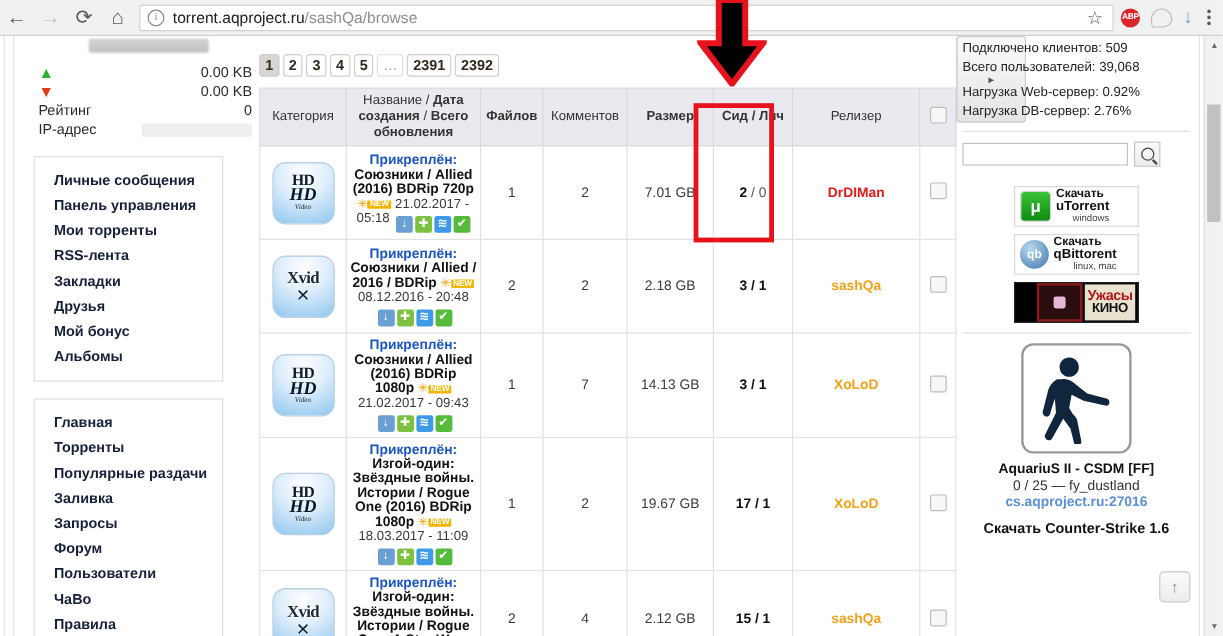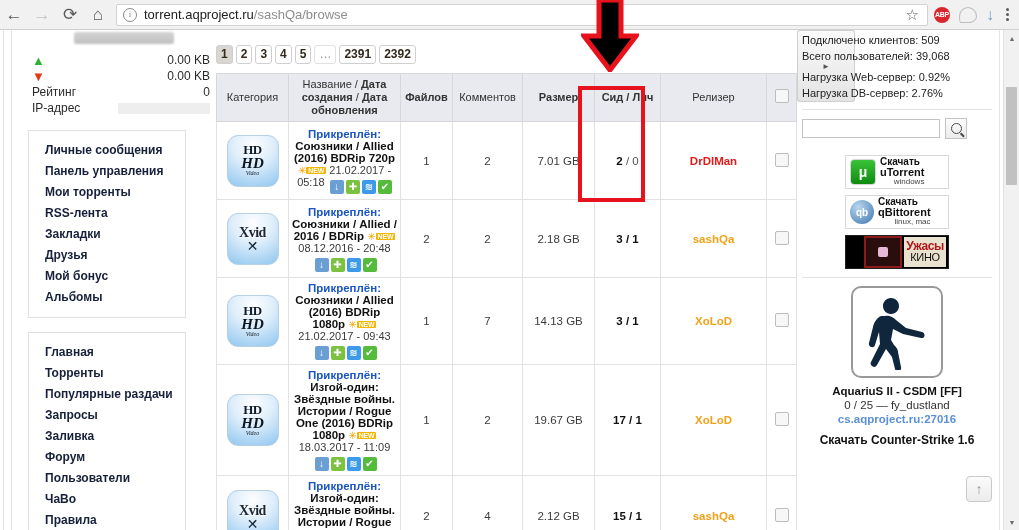--- a/index.html
+++ b/index.html
@@ -171,21 +171,21 @@
   .horror{
     width:104px;height:34px;margin:0 auto;background:#000;display:flex;align-items:center;
     border:1px solid #222;box-sizing:border-box;padding-left:15px;
   }
   .horror .hleft{width:34px;height:28px;margin-left:3px;border:2px solid #8b1b1b;background:#2a0d0d;
     display:flex;align-items:center;justify-content:center;}
   .horror .hdot{width:10px;height:10px;background:#e6b7d6;border-radius:2px;}
   .horror .hright{flex:1;background:#e8e2cf;height:30px;margin:0 2px;display:flex;flex-direction:column;
     align-items:center;justify-content:center;line-height:11px;}
   .horror .hr1{font-weight:bold;font-size:12px;color:#b1161b;letter-spacing:-.4px;}
-  .horror .hr2{font-weight:normal;font-size:11px;color:#111;letter-spacing:-.3px;}
+  .horror .hr2{font-weight:bold;font-size:11px;color:#111;letter-spacing:-.3px;}
 
   .gamebox{
     width:92px;height:92px;margin:7px auto 6px auto;border:2px solid #999;border-radius:10px;
     background:#fff;display:flex;align-items:center;justify-content:center;box-sizing:border-box;
   }
   .srv{text-align:center;margin-bottom:7px;line-height:14px;}
   .srv .nm{font-weight:bold;font-size:11.5px;color:#111;white-space:nowrap;overflow:hidden;}
   .srv .mp{font-size:11.5px;color:#333;}
   .srv .ad{font-size:11.5px;color:#5b8fd6;font-weight:bold;}
   .csdl{font-weight:bold;font-size:12px;color:#111;text-align:center;}
@@ -274,22 +274,22 @@
           <div class="menu-item">Закладки</div>
           <div class="menu-item">Друзья</div>
           <div class="menu-item">Мой бонус</div>
           <div class="menu-item">Альбомы</div>
         </div>
 
         <div class="menu-box two">
           <div class="menu-item">Главная</div>
           <div class="menu-item">Торренты</div>
           <div class="menu-item">Популярные раздачи</div>
+          <div class="menu-item">Заливка</div>
           <div class="menu-item">Запросы</div>
-          <div class="menu-item">Заливка</div>
           <div class="menu-item">Форум</div>
           <div class="menu-item">Пользователи</div>
           <div class="menu-item">ЧаВо</div>
           <div class="menu-item">Правила</div>
 
         </div>
       </div>
 
       <div class="center">
 
@@ -316,21 +316,21 @@
               <col style="width:66px">
             <col style="width:106px">
               <col style="width:30px">
           </colgroup>
           <thead>
             <tr>
               <th>Категория</th>
               <th>
                 <span>Название</span> /
                 <b>Дата создания</b> /
-                <b>Дата обновления</b>
+                <b>Всего обновления</b>
               </th>
               <th><b>Файлов</b></th>
               <th>Комментов</th>
               <th><b>Размер</b></th>
               <th><b>Сид / Лич</b></th>
               <th>Релизер</th>
               <th><span class="cbx"></span></th>
             </tr>
           </thead>
           <tbody>

